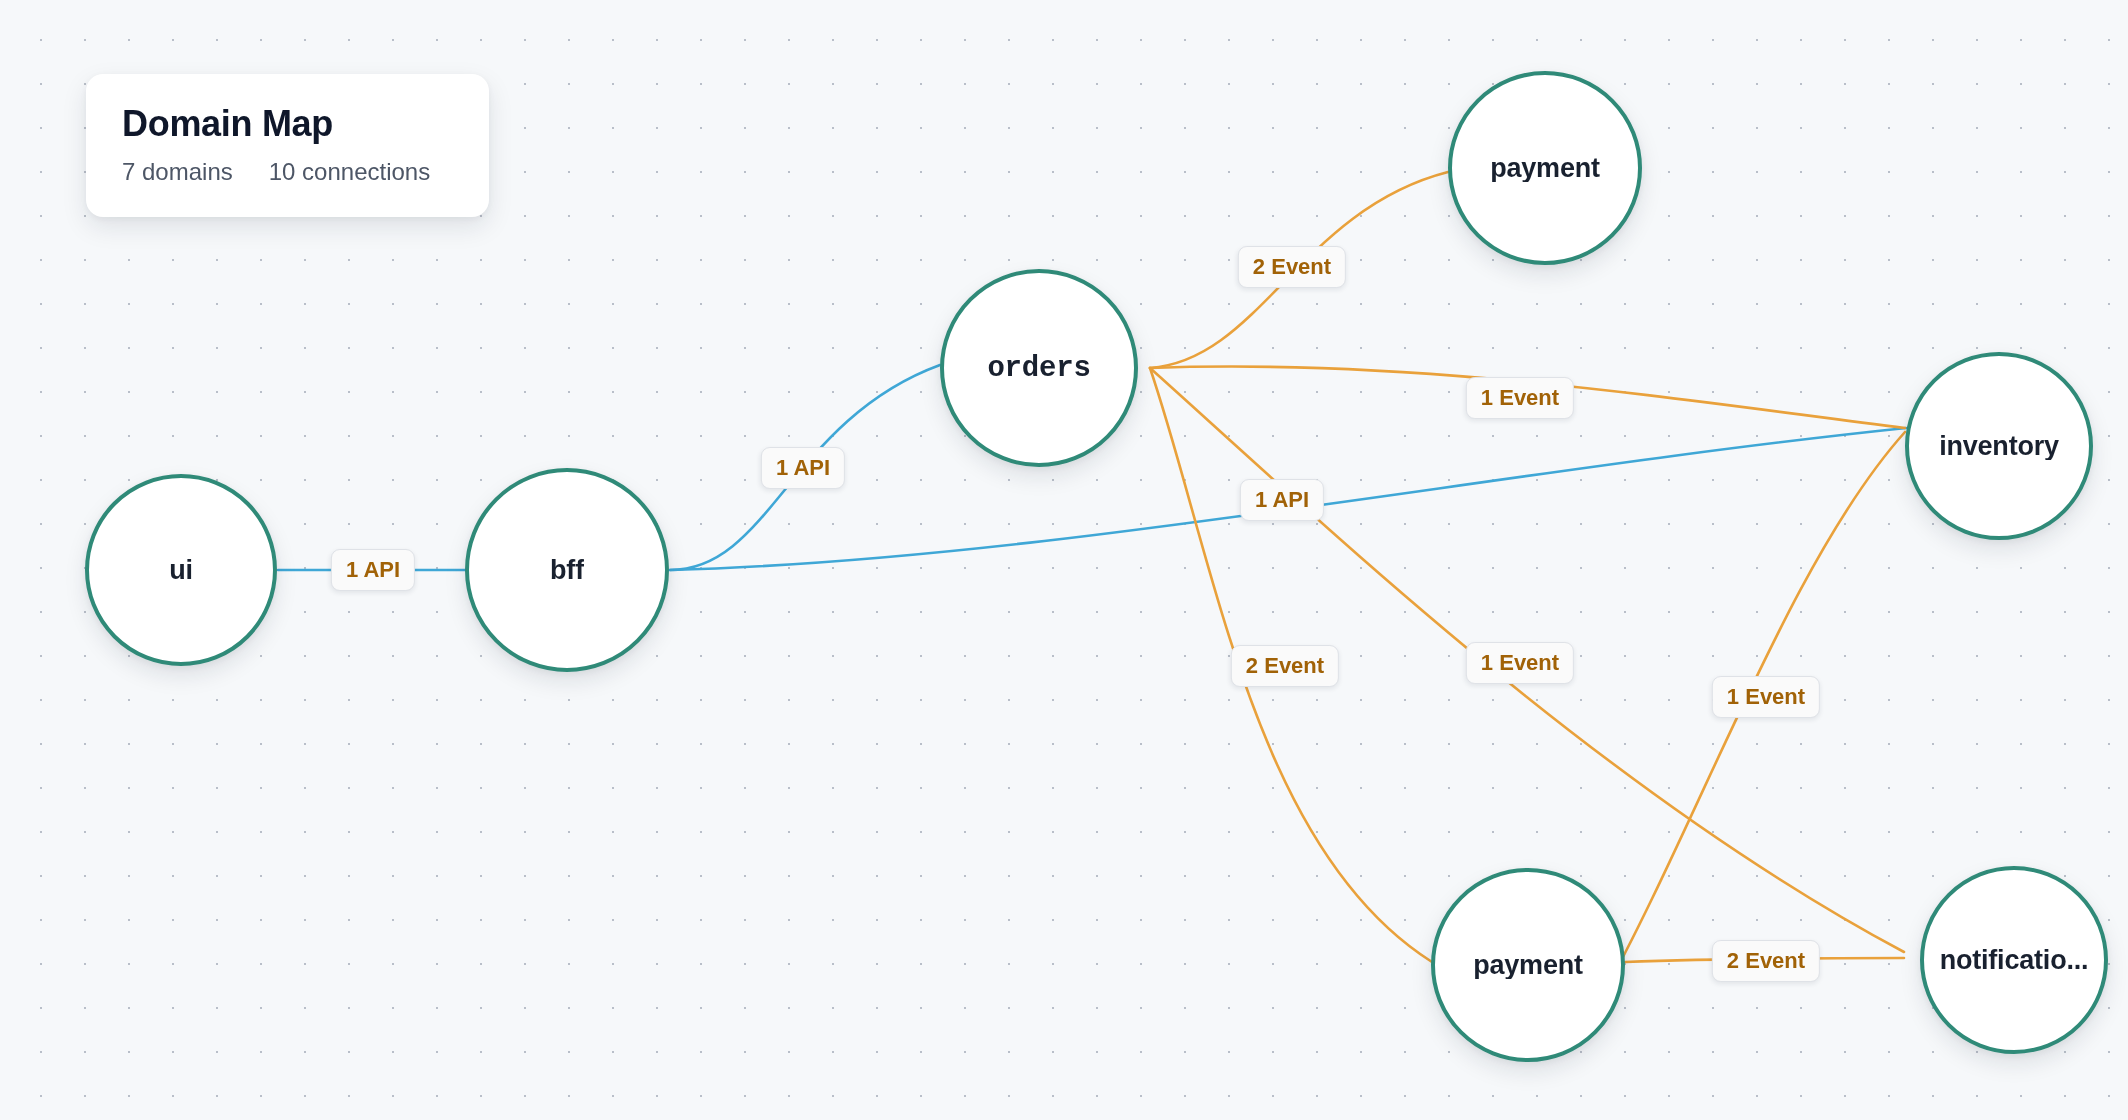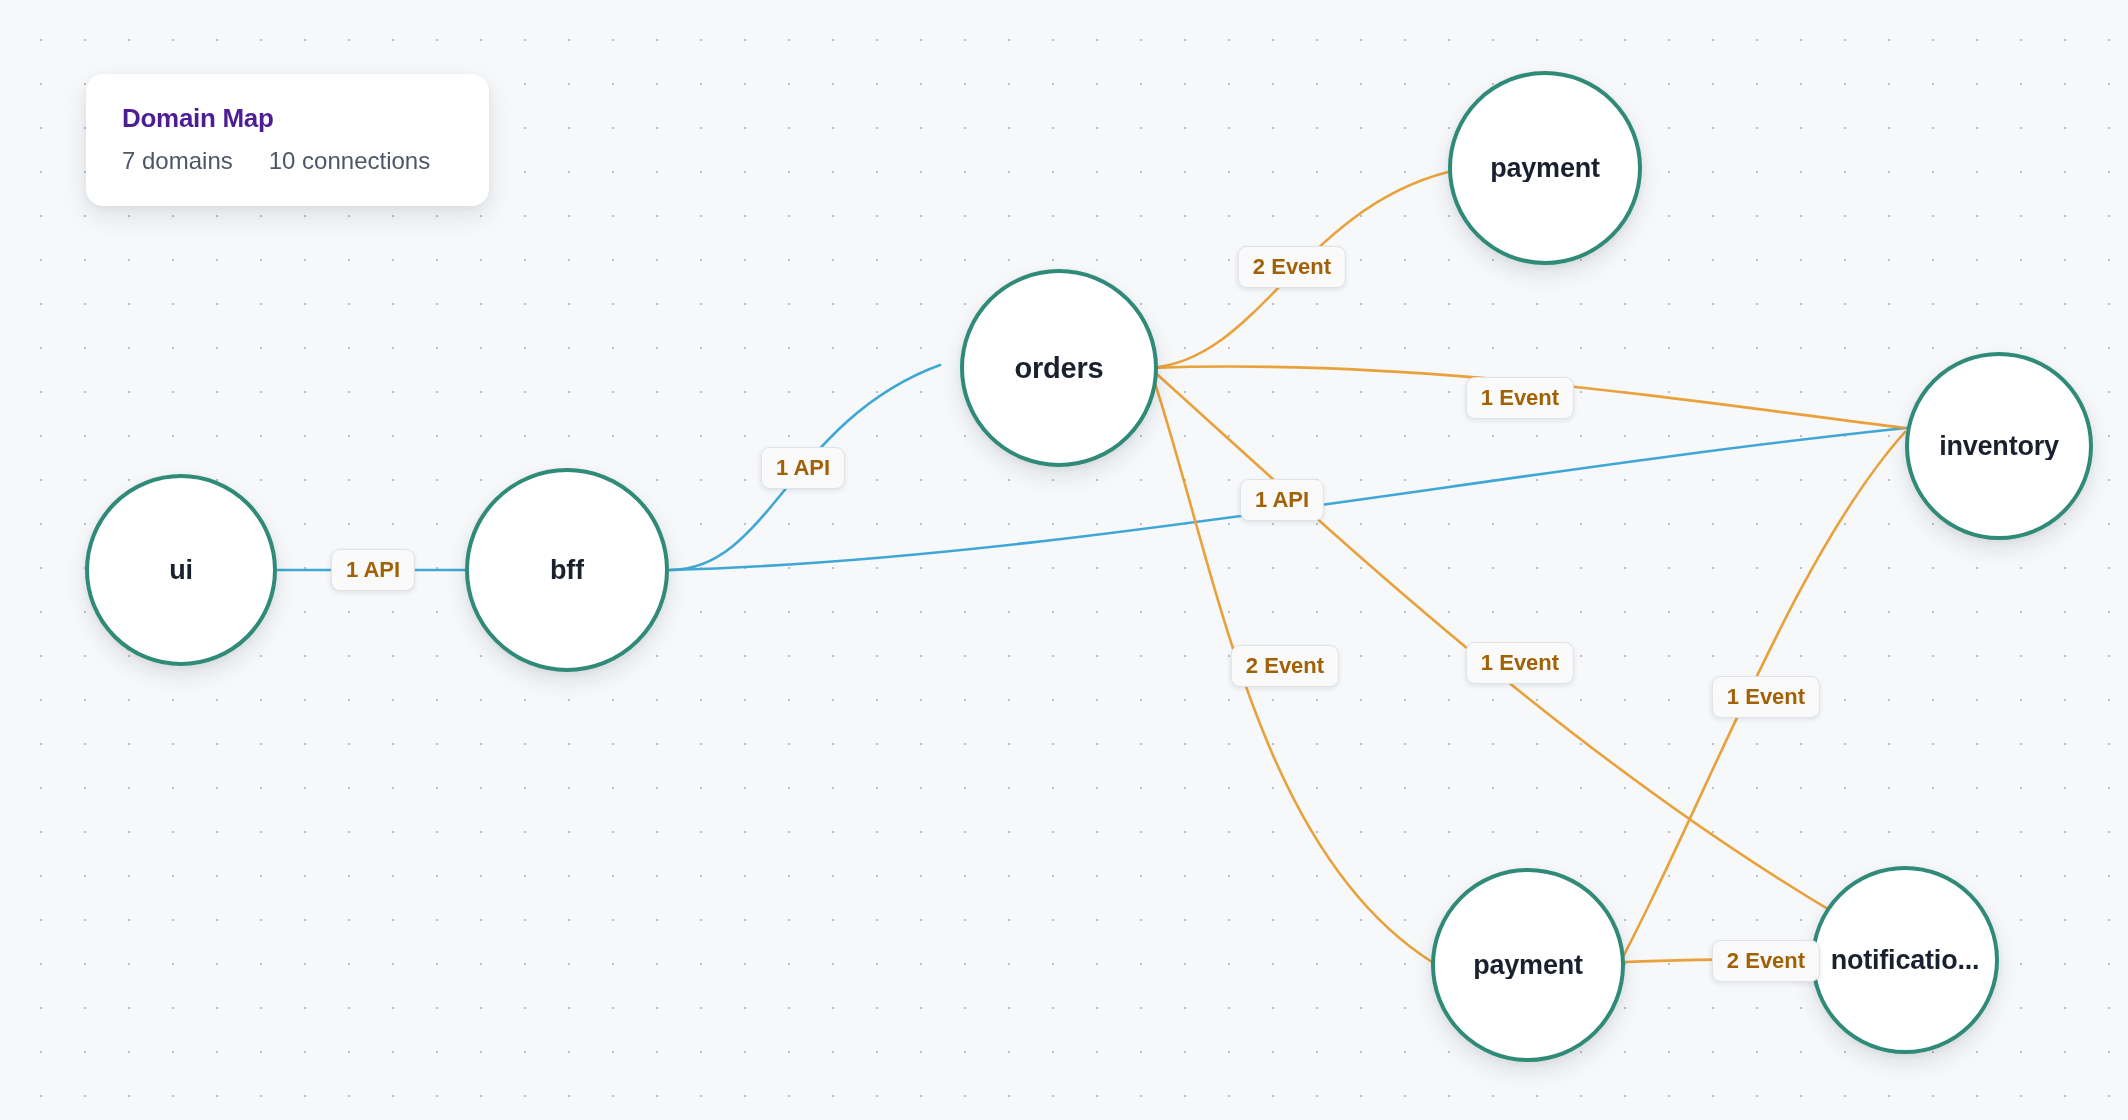--- a/index.html
+++ b/index.html
@@ -90,23 +90,23 @@
     top: 74px;
     width: 403px;
     box-sizing: border-box;
     background: #ffffff;
     border-radius: 17px;
     padding: 30px 36px 32px 36px;
     box-shadow: 0 10px 26px rgba(20, 30, 50, 0.10),
                 0 2px 6px rgba(20, 30, 50, 0.05);
   }
   #legend-title {
-    font-size: 26px;
+    font-size: 36px;
     font-weight: 700;
-    color: #4c1d95;
+    color: #0f172a;
     letter-spacing: -0.3px;
     line-height: 1.1;
   }
   #legend-stats {
     margin-top: 15px;
     display: flex;
     gap: 36px;
     font-size: 24px;
     color: #4d5666;
     line-height: 1.1;
@@ -129,33 +129,33 @@
       <path d="M 1625 962 C 1730 958, 1820 958, 1904 958" class="edge-path edge-event" stroke="#e9a13b"></path>
     </svg>
 
   <div id="node-layer">
       <div class="node" style="left: 85px; top: 474px; width: 192px; height: 192px; border-color: rgb(47, 138, 120);">
         <span class="node-label">ui</span>
       </div>
       <div class="node" style="left: 465px; top: 468px; width: 204px; height: 204px; border-color: rgb(47, 138, 120);">
         <span class="node-label">bff</span>
       </div>
-      <div class="node is-large" style="left: 960px; top: 269px; width: 198px; height: 198px; border-color: rgb(47, 138, 120);">
+      <div class="node is-large" style="left: 940px; top: 269px; width: 198px; height: 198px; border-color: rgb(47, 138, 120); font-family: Liberation Mono, monospace;">
         <span class="node-label">orders</span>
       </div>
       <div class="node" style="left: 1448px; top: 71px; width: 194px; height: 194px; border-color: rgb(47, 138, 120);">
         <span class="node-label">payment</span>
       </div>
       <div class="node" style="left: 1905px; top: 352px; width: 188px; height: 188px; border-color: rgb(47, 138, 120);">
         <span class="node-label">inventory</span>
       </div>
       <div class="node" style="left: 1431px; top: 868px; width: 194px; height: 194px; border-color: rgb(47, 138, 120);">
         <span class="node-label">payment</span>
       </div>
-      <div class="node" style="left: 1811px; top: 866px; width: 188px; height: 188px; border-color: rgb(47, 138, 120);">
+      <div class="node" style="left: 1920px; top: 866px; width: 188px; height: 188px; border-color: rgb(47, 138, 120);">
         <span class="node-label">notificatio...</span>
       </div>
     </div>
   <div id="badge-layer">
       <div class="edge-badge" style="left: 373px; top: 570px;">1 API</div>
       <div class="edge-badge" style="left: 803px; top: 468px;">1 API</div>
       <div class="edge-badge" style="left: 1282px; top: 500px;">1 API</div>
       <div class="edge-badge" style="left: 1292px; top: 267px;">2 Event</div>
       <div class="edge-badge" style="left: 1520px; top: 398px;">1 Event</div>
       <div class="edge-badge" style="left: 1285px; top: 666px;">2 Event</div>

